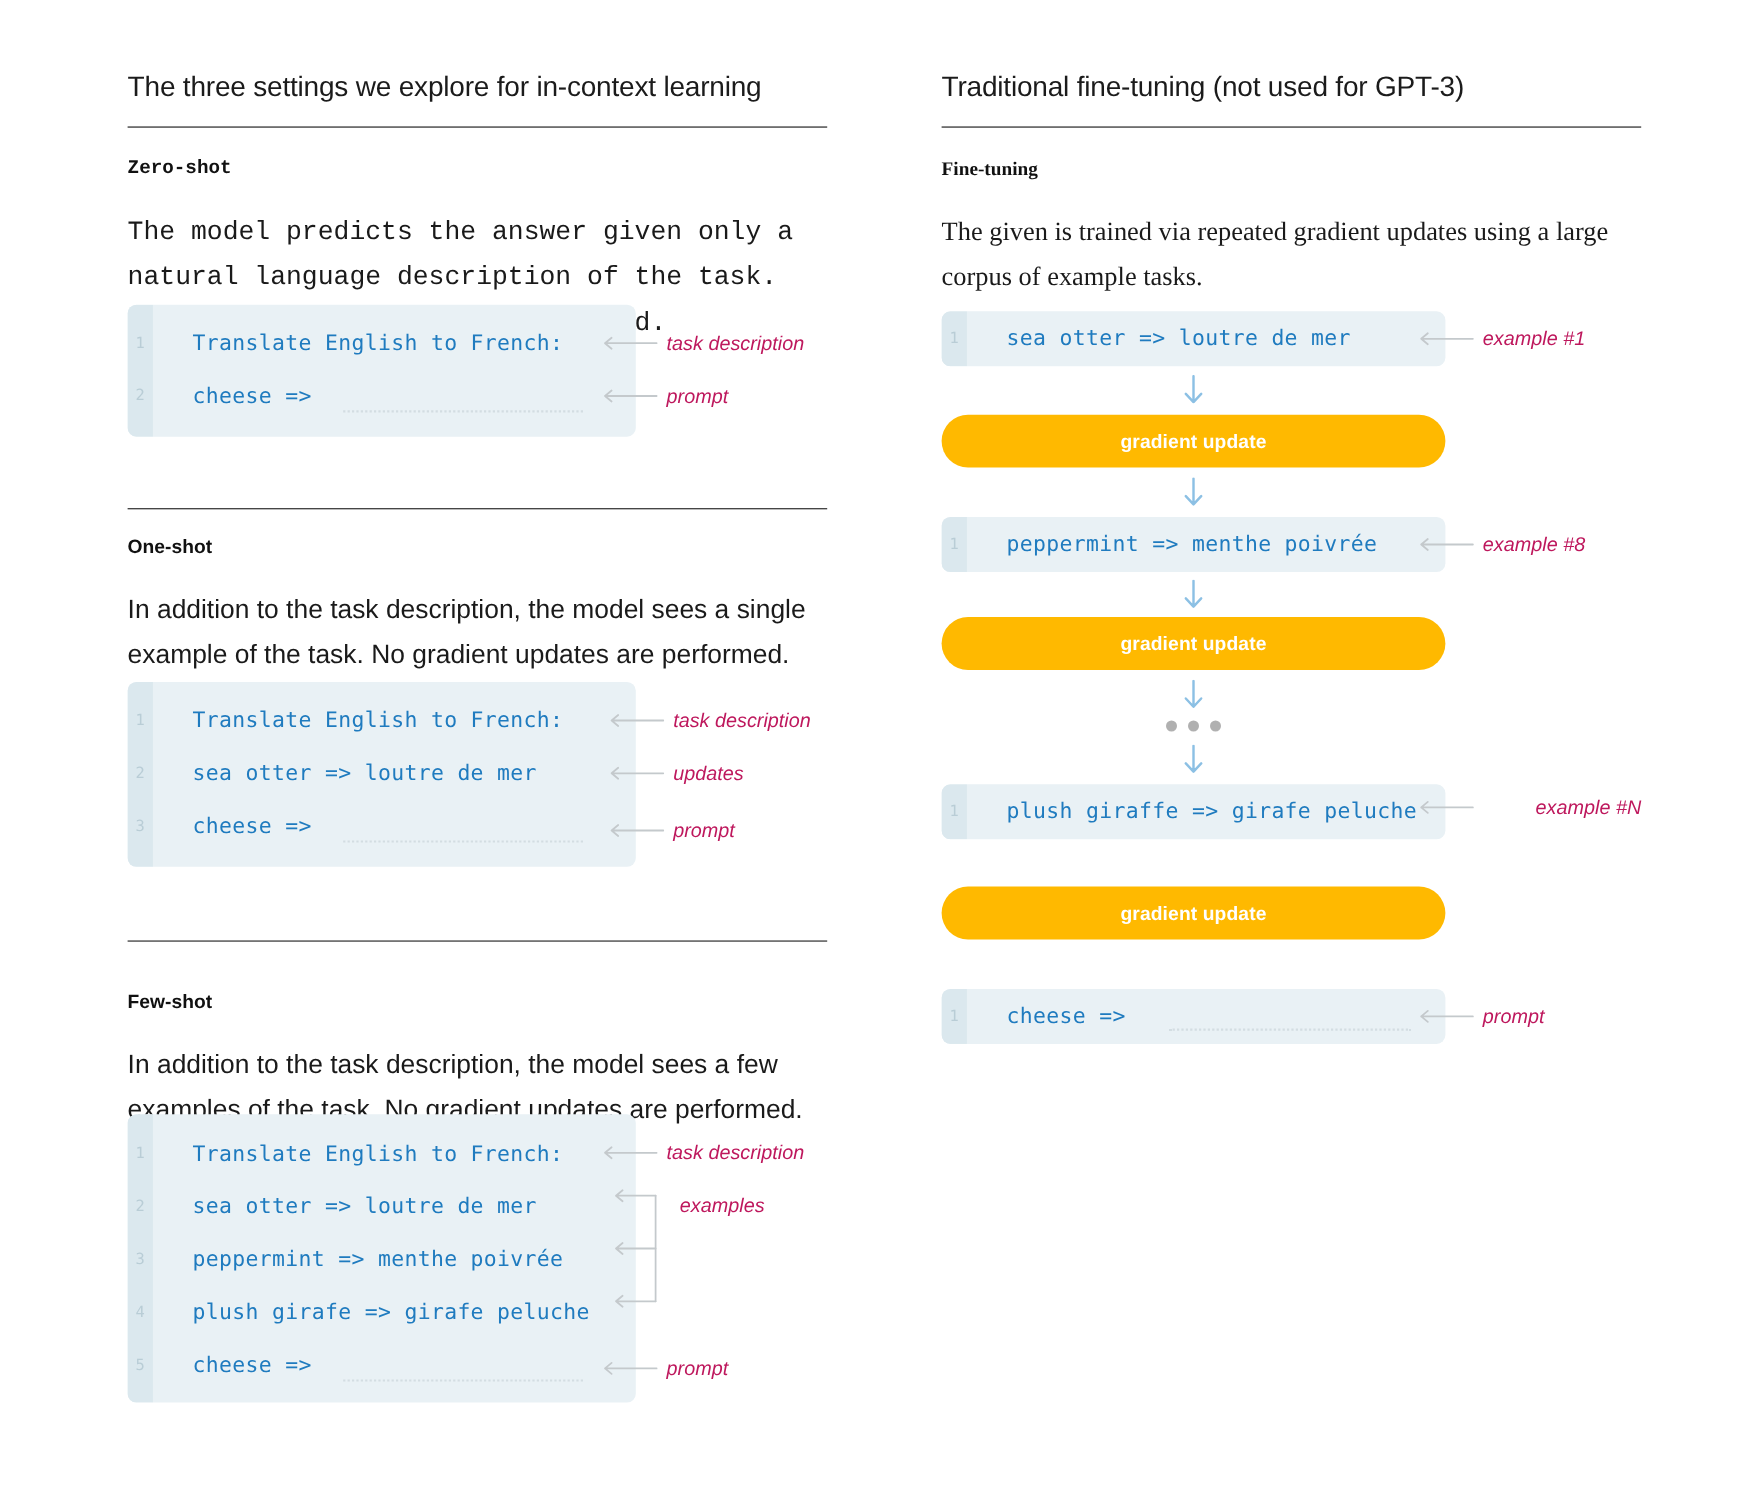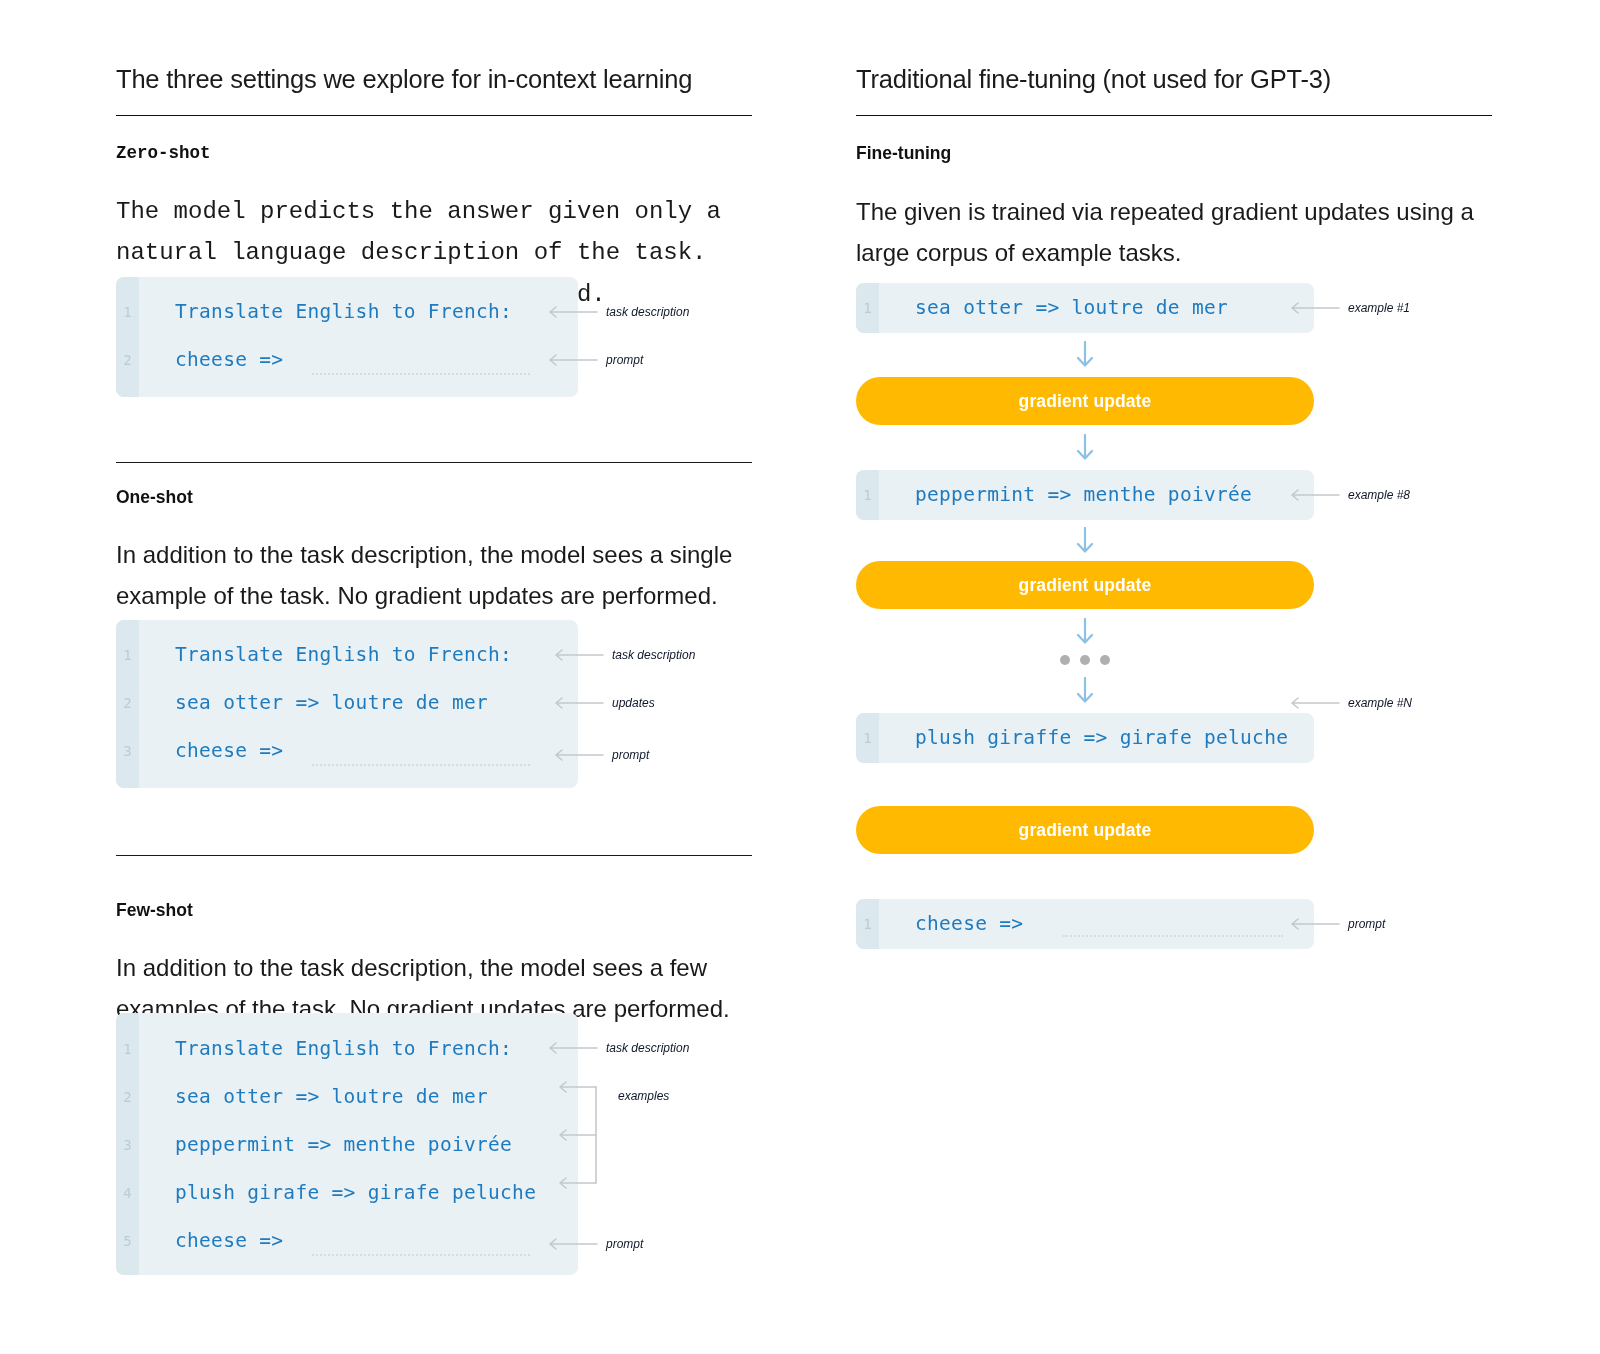--- a/index.html
+++ b/index.html
@@ -127,22 +127,22 @@
     position: absolute;
     display: flex;
     align-items: center;
     height: 20px;
     pointer-events: none;
   }
   .anno svg { display: block; }
   .anno-label {
     font-family: "Liberation Sans", sans-serif;
     font-style: italic;
-    font-size: 12px;
-    color: #0f172a;
+    font-size: 18px;
+    color: #be185d;
     white-space: nowrap;
     margin-left: 8px;
   }
 
   .bracket { position: absolute; }
   .grad-btn {
     background: #ffb900;
     border-radius: 24px;
     height: 48px;
     width: 458px;
@@ -312,21 +312,21 @@
       <path d="M51 7 L4 7 M4 7 L10 2 M4 7 L10 12" fill="none" stroke="#c4c9cc" stroke-width="1.6" stroke-linecap="round" stroke-linejoin="round"></path>
     </svg>
     <span class="anno-label">prompt</span>
   </div>
 
   <div class="col col-right">
     <h1 class="col-title">Traditional fine-tuning (not used for GPT-3)</h1>
     <hr class="title-rule">
   </div>
 
-  <div style="position:absolute; left:856px; top:143px;">
+  <div style="position:absolute; left:856px; top:143px;font-family:Liberation Serif, serif;">
     <div class="section-heading">Fine-tuning</div>
     <div class="section-desc" style="margin-top:27px;">The given is trained via repeated gradient updates using a large corpus of example tasks.</div>
   </div>
 
   <div class="code-block" style="position:absolute; left:856px; top:283px; width:458px; height:50px;">
     <div class="code-line right" style="position:absolute; left:0; top:14px; height:22px;">
       <span class="ln">1</span>
       <span class="code-text">sea otter =&gt; loutre de mer</span>
     </div>
   </div>
@@ -393,21 +393,21 @@
       <path d="M10 1 L10 24 M3 17 L10 24.5 L17 17" fill="none" stroke="#8cc0e4" stroke-width="2.2" stroke-linecap="round" stroke-linejoin="round"></path>
     </svg>
   </div>
 
   <div class="code-block" style="position:absolute; left:856px; top:713px; width:458px; height:50px;">
     <div class="code-line right" style="position:absolute; left:0; top:14px; height:22px;">
       <span class="ln">1</span>
       <span class="code-text">plush giraffe =&gt; girafe peluche</span>
     </div>
   </div>
-  <div class="anno" style="left:1288px; top:693px;">
+  <div class="anno" style="left:1288px; top:724px;gap:48px;">
     <svg width="52" height="14" viewBox="0 0 52 14">
       <path d="M51 7 L4 7 M4 7 L10 2 M4 7 L10 12" fill="none" stroke="#c4c9cc" stroke-width="1.6" stroke-linecap="round" stroke-linejoin="round"></path>
     </svg>
     <span class="anno-label">example #N</span>
   </div>
 
   <div class="grad-btn" style="position:absolute; left:856px; top:806px;">
     <span>gradient update</span>
   </div>
 

